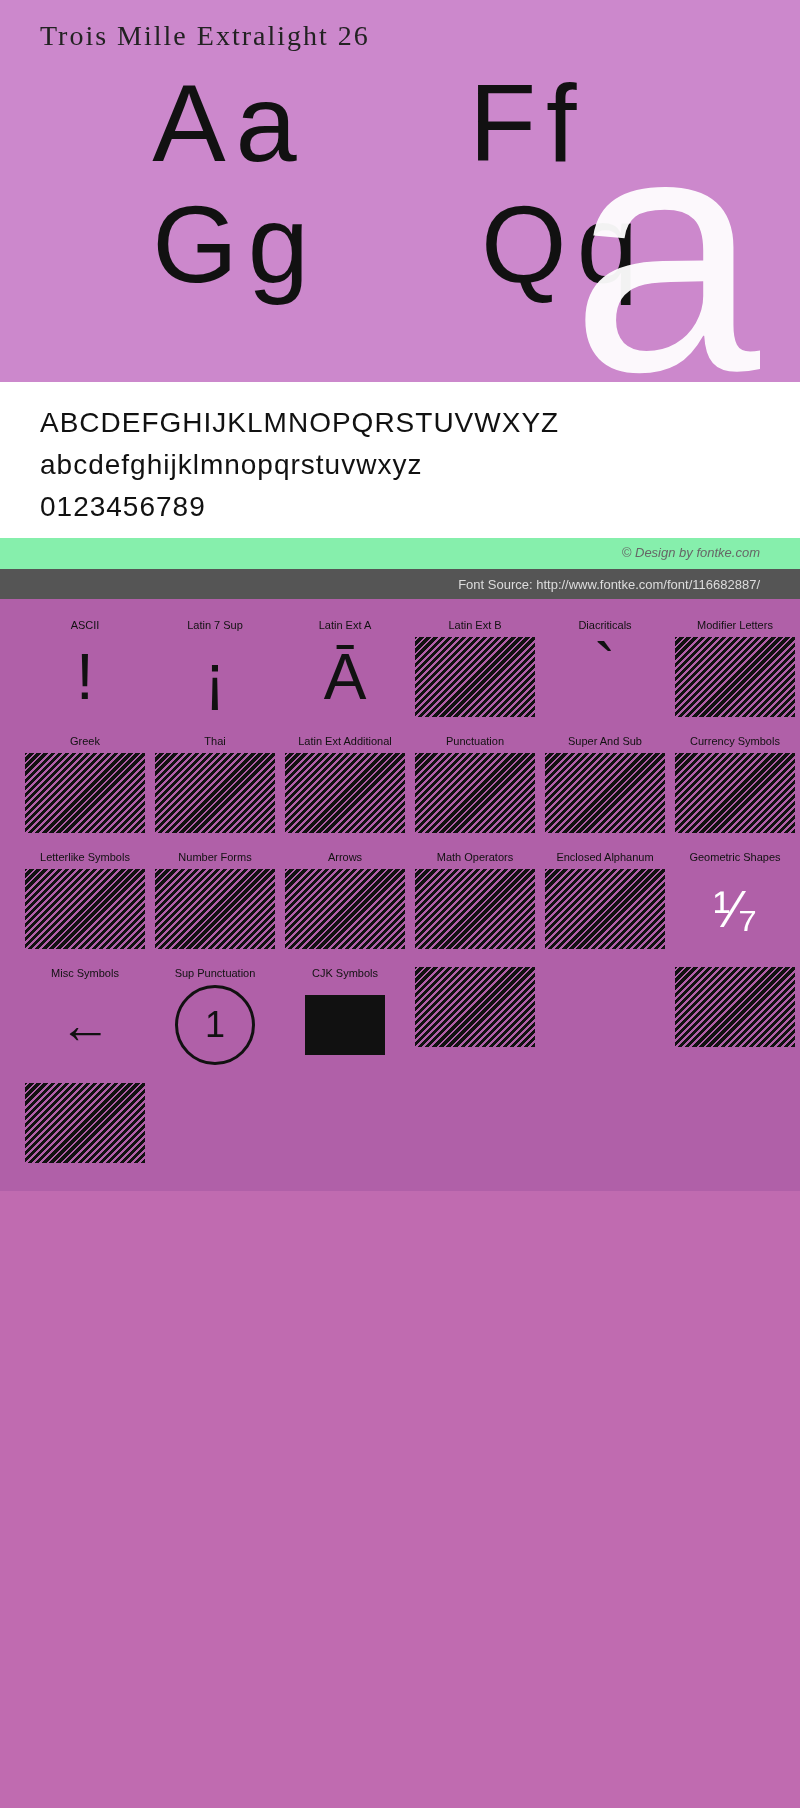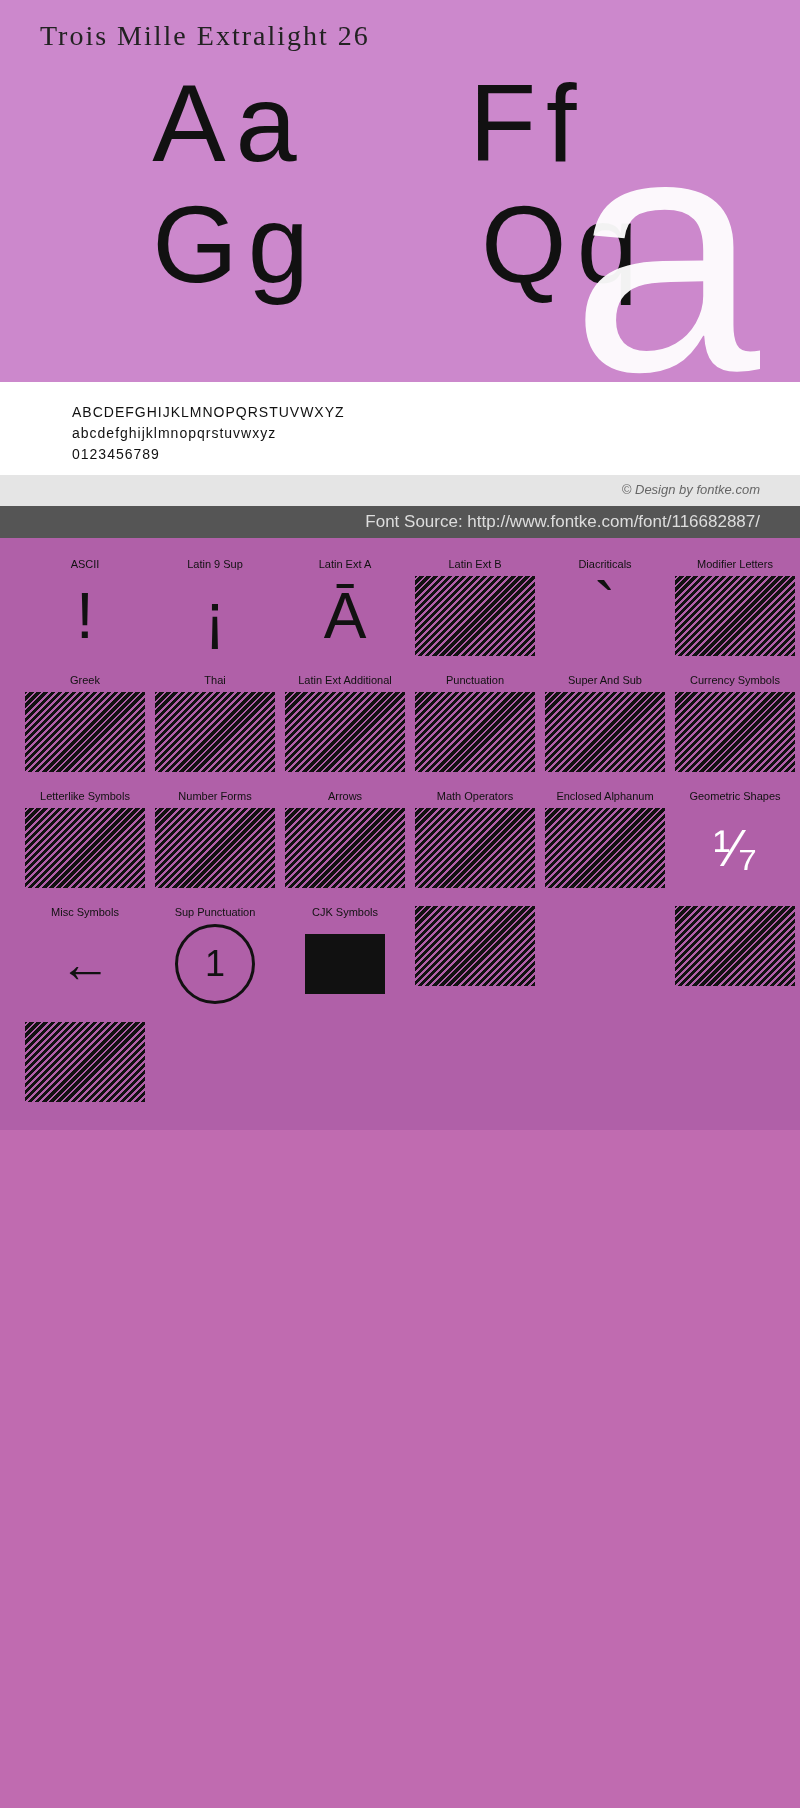--- a/index.html
+++ b/index.html
@@ -58,49 +58,48 @@
       font-family: 'Helvetica Neue', Helvetica, sans-serif;
       opacity: 0.95;
     }
 
     .alphabet-section {
       background: white;
       padding: 20px 40px 10px 40px;
     }
 
     .alphabet-line {
-      font-size: 14px;
+      font-size: 28px;
       font-weight: 400;
       color: #111;
       letter-spacing: 1px;
       line-height: 1.5;
       font-family: 'Helvetica Neue', Helvetica, sans-serif;
-      margin-left: 32px;
     }
 
     .credits {
-      background: #e5e5e5;
+      background: #86efac;
       padding: 5px 40px 8px 40px;
       text-align: right;
     }
 
     .credit-text {
       font-size: 13px;
       color: #666;
       font-style: italic;
     }
 
     .source-bar {
       background: #555;
       padding: 6px 40px;
       text-align: right;
     }
 
     .source-text {
-      font-size: 17px;
+      font-size: 13px;
       color: #ddd;
     }
 
     
     .charmap-section {
       background: #b060a8;
       padding: 10px 20px 20px 20px;
     }
 
     .charmap-grid {
@@ -236,21 +235,21 @@
 
 <div class="charmap-section">
   <div class="charmap-grid" id="charmap-grid">
   <div class="charmap-cell">
         <div class="cell-label">ASCII</div>
         <div class="cell-content">
           <span class="char-display">!</span>
         </div>
       </div>
       <div class="charmap-cell">
-        <div class="cell-label">Latin 9 Sup</div>
+        <div class="cell-label">Latin 7 Sup</div>
         <div class="cell-content">
           <span class="char-display">¡</span>
         </div>
       </div>
       <div class="charmap-cell">
         <div class="cell-label">Latin Ext A</div>
         <div class="cell-content">
           <span class="char-display">Ā</span>
         </div>
       </div>

